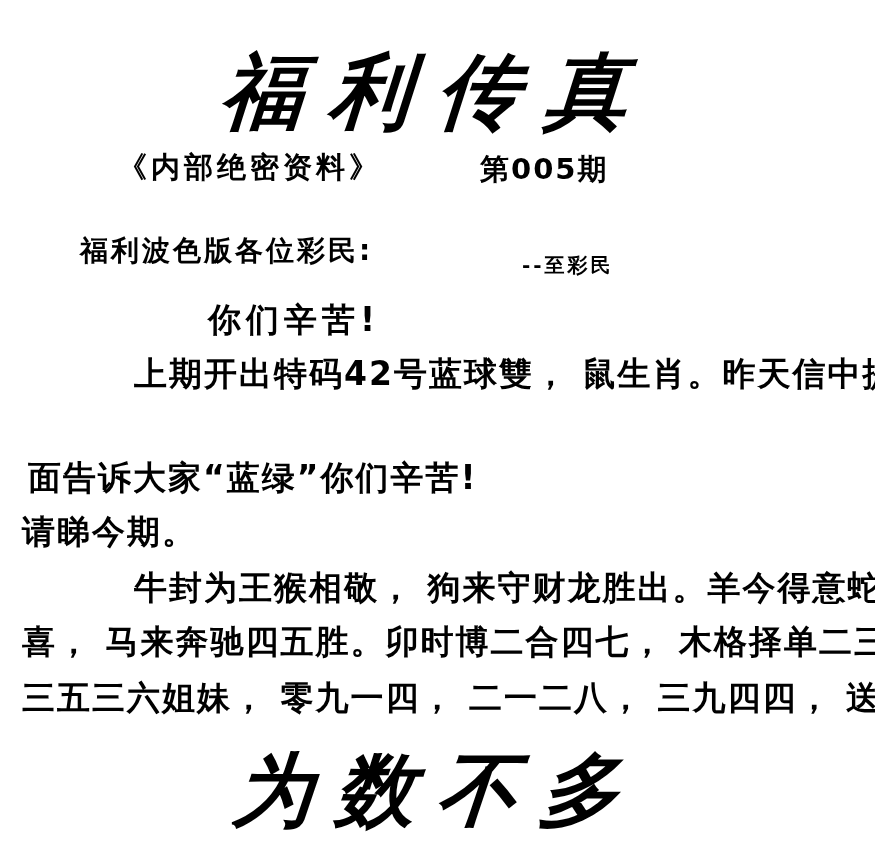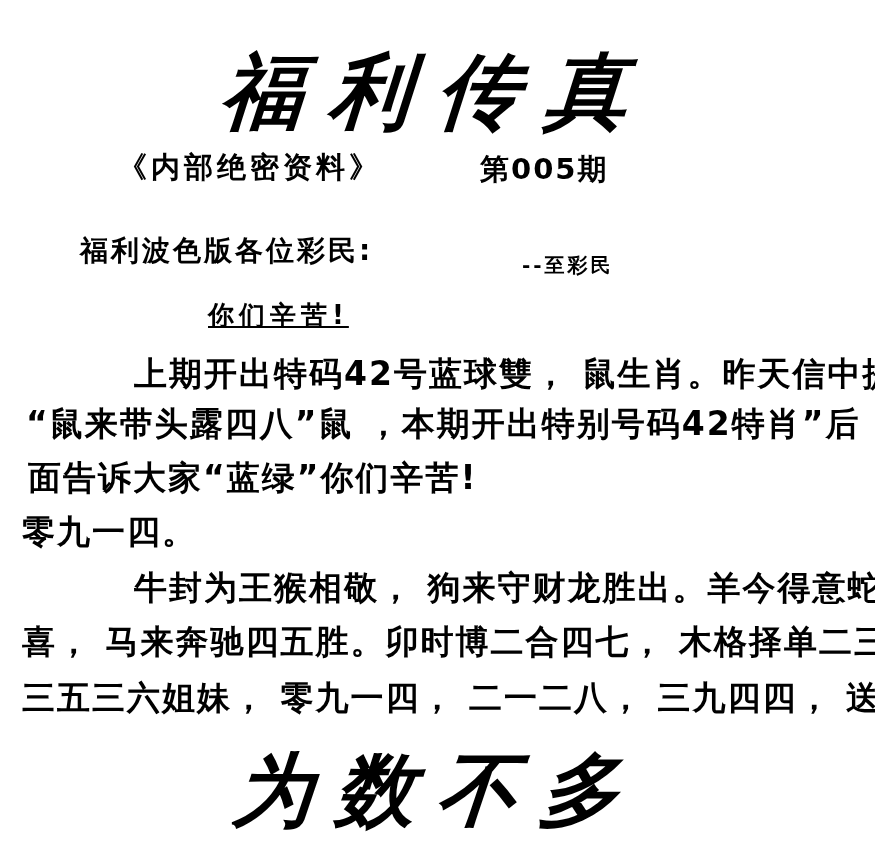--- a/index.html
+++ b/index.html
@@ -42,23 +42,22 @@
     letter-spacing: 3px;
     margin-top: 48px;
   }
   .salutation {
     left: 80px; top: 232px;
     font-size: 28px; font-weight: 700;
     letter-spacing: 3px;
   }
   .greeting {
     left: 208px; top: 298px;
-    font-size: 26px; font-weight: 800;
+    font-size: 33px; font-weight: 800;
     letter-spacing: 5px;
-    text-decoration: underline;
   }
   .body-line {
     font-size: 33px;
     font-weight: 800;
     letter-spacing: 2px;
   }
   .p1-l1 { left: 134px; top: 352px; }
   .p1-l2 { left: 26px;  top: 402px; }
   .p1-l3 { left: 28px;  top: 456px; }
   .prompt { left: 22px; top: 510px; }
@@ -88,25 +87,24 @@
   <div class="line meta-issue">第005期</div>
 
   <div class="line attribution">--至彩民</div>
 
   <div class="line salutation">福利波色版各位彩民:</div>
 
   <div class="line greeting">你们辛苦!</div>
 
   <div class="line body-line p1-l1">上期开出特码42号蓝球雙， 鼠生肖。昨天信中提供</div>
 
-  <div class="line body-line p1-l2">“鼠来带头露四八”鼠 ，本期开出特别号码42特肖”后</div>
 
   <div class="line body-line p1-l3">面告诉大家“蓝绿”你们辛苦!</div>
 
-  <div class="line body-line prompt">零九一四。</div>
+  <div class="line body-line prompt">请睇今期。</div>
 
   <div class="line body-line p2-l1">牛封为王猴相敬， 狗来守财龙胜出。羊今得意蛇欢</div>
 
   <div class="line body-line p2-l2">喜， 马来奔驰四五胜。卯时博二合四七， 木格择单二三八。</div>
 
   <div class="line body-line p2-l3">三五三六姐妹， 零九一四， 二一二八， 三九四四， 送: 蓝绿</div>
 
   <div class="line footer-slogan">为数不多</div>
 
 </div>

